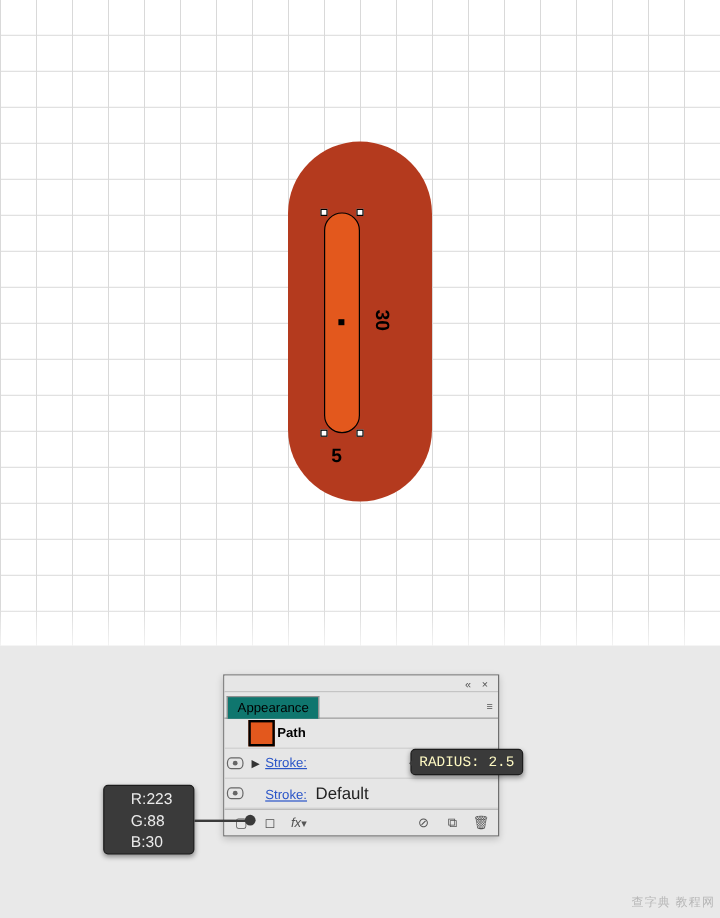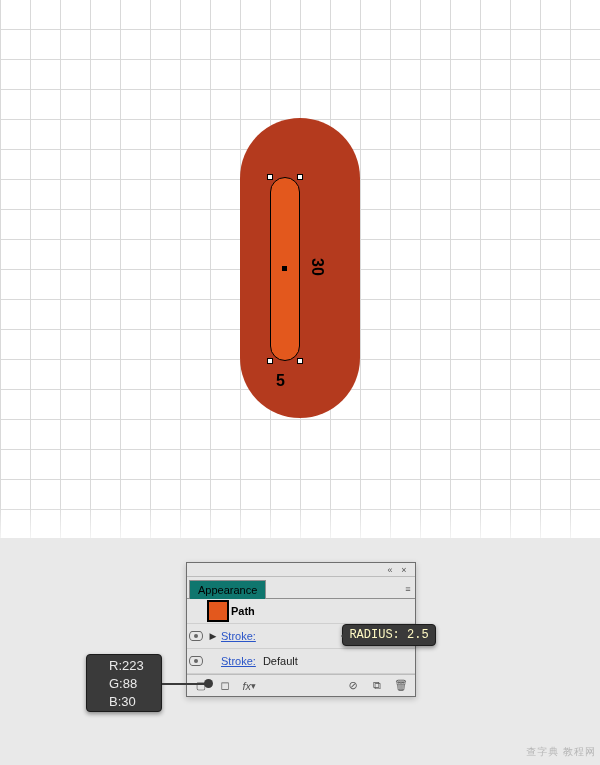--- a/index.html
+++ b/index.html
@@ -122,21 +122,21 @@
   .row {
     display: flex; align-items: center;
     height: 25px;
     padding: 0 0;
     border-bottom: 1px solid #cfcfcf;
   }
   .row .vis-col { width: 18px; display:flex; justify-content:center; }
   .row .tri-col { width: 16px; display:flex; justify-content:center; font-size:9px; color:#333; }
   .row .thumb-col { width: 26px; display:flex; justify-content:center; }
   .row .label-col { flex: 1; font-size: 11px; }
-  .row .val-col { font-size: 11px; color: #222; padding-left:4px; }
+  .row .val-col { font-size: 14px; color: #222; padding-left:4px; }
 
   .big-swatch {
     width: 22px; height: 22px;
     border: 2px solid #000;
     display:inline-block;
   }
   .small-swatch {
     width: 16px; height: 16px;
     border: 1px solid #555;
     box-shadow: inset 0 0 0 1px #fff;

